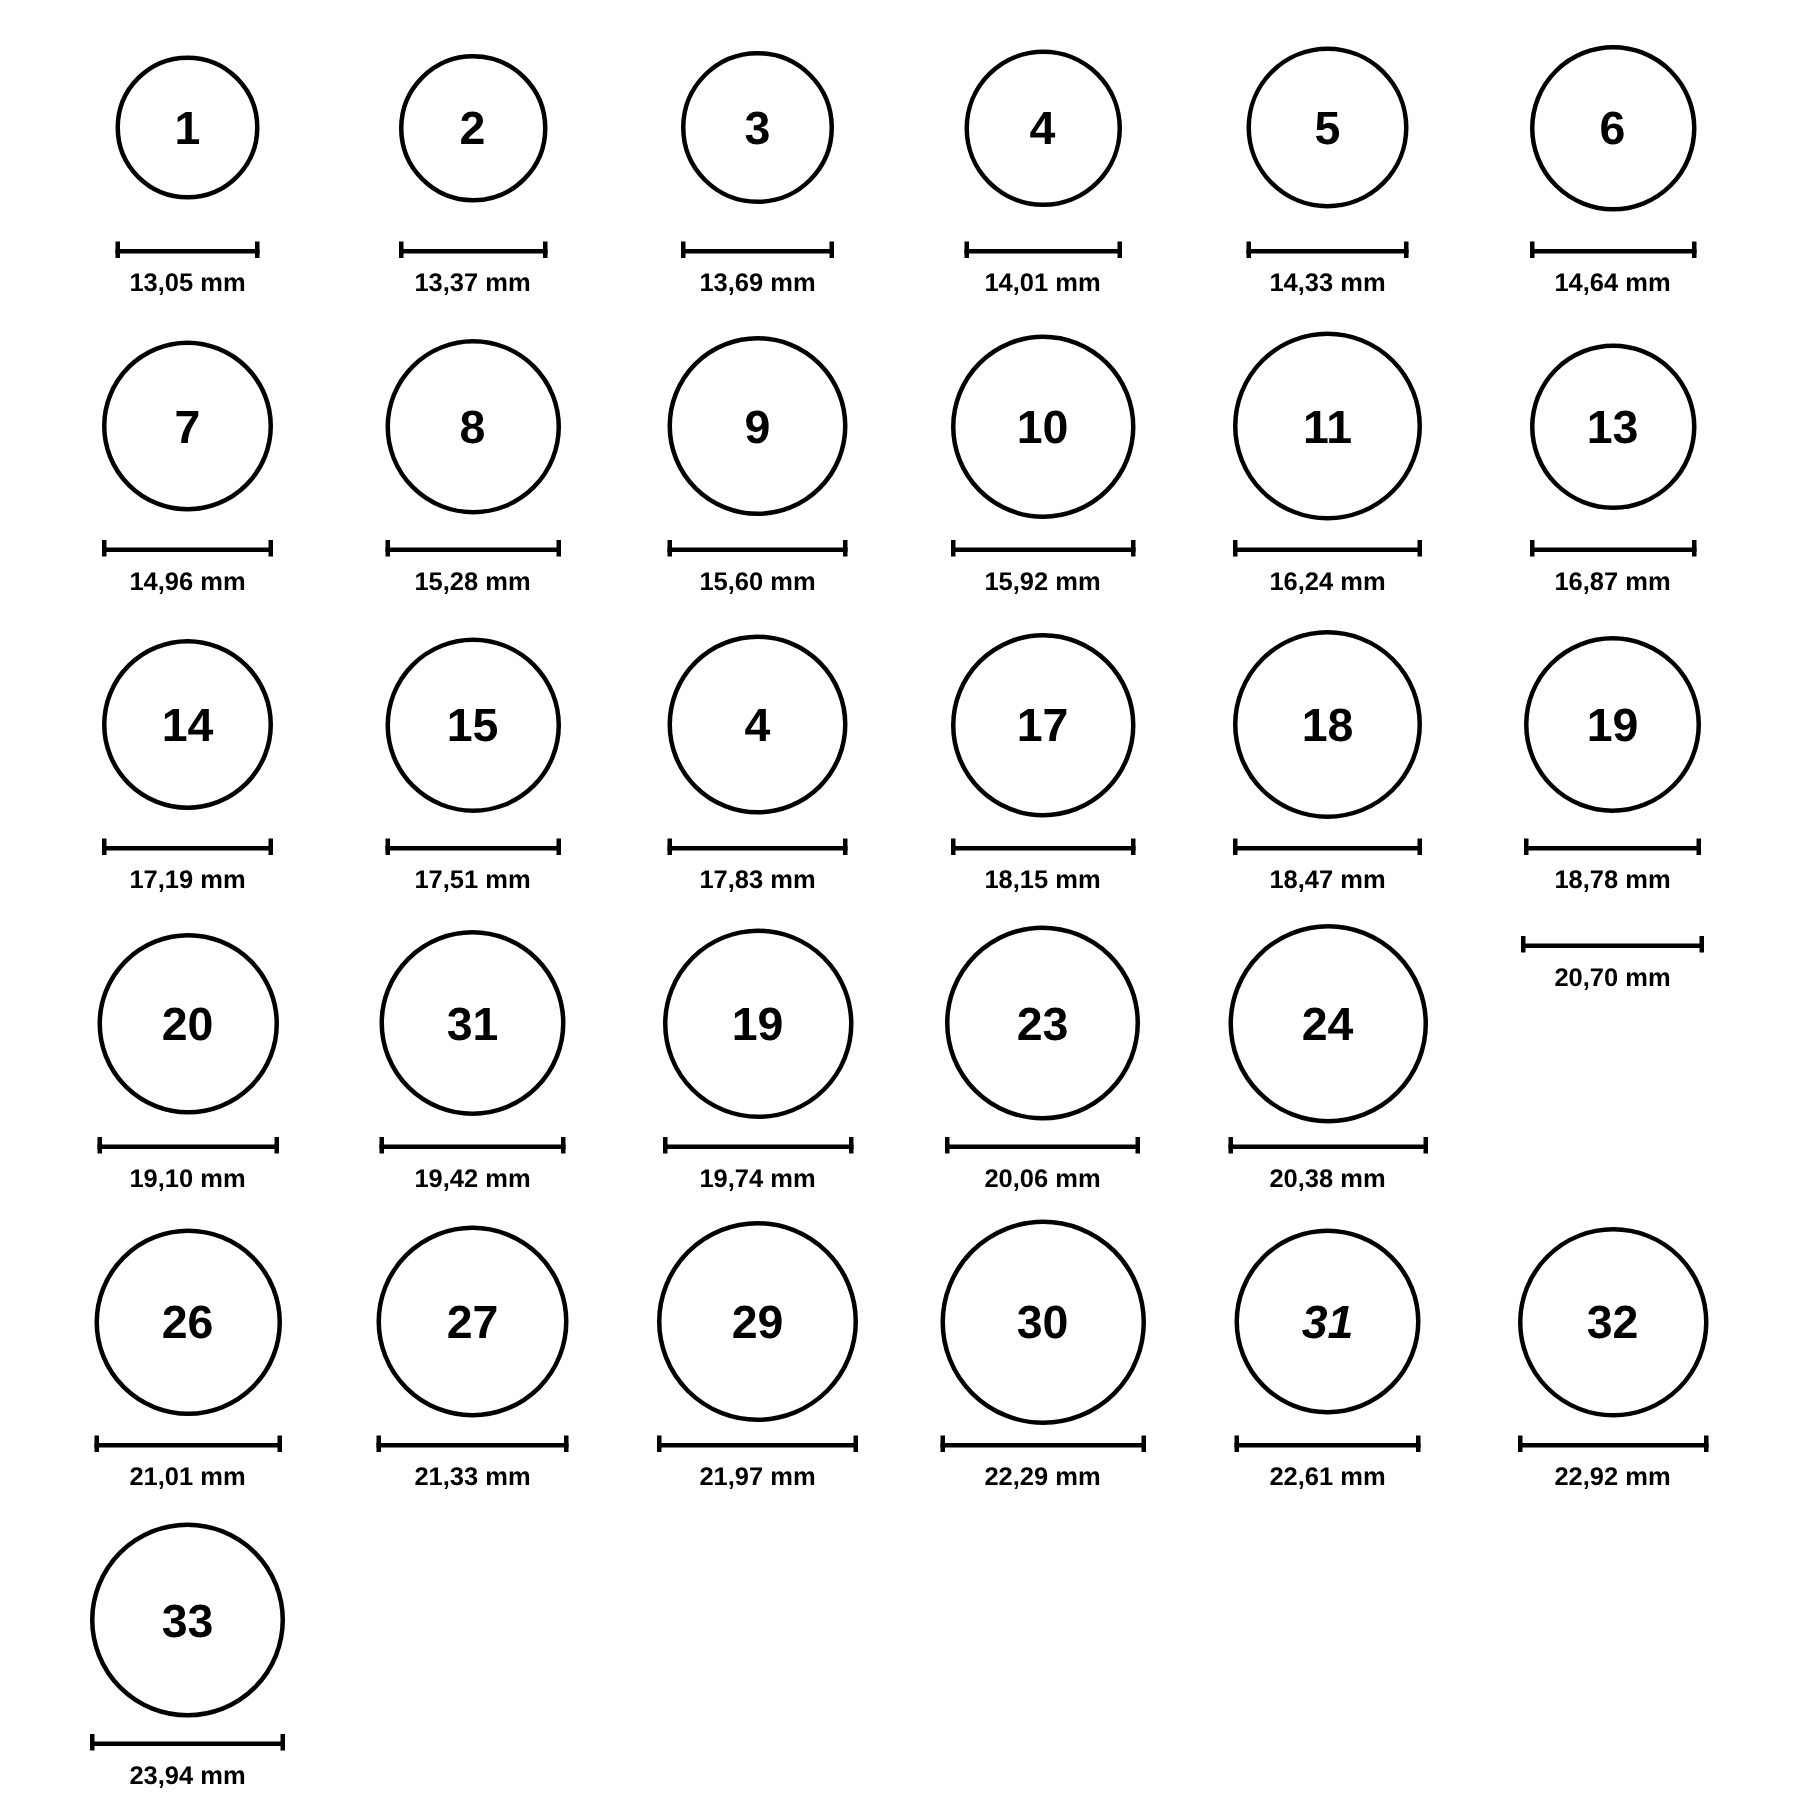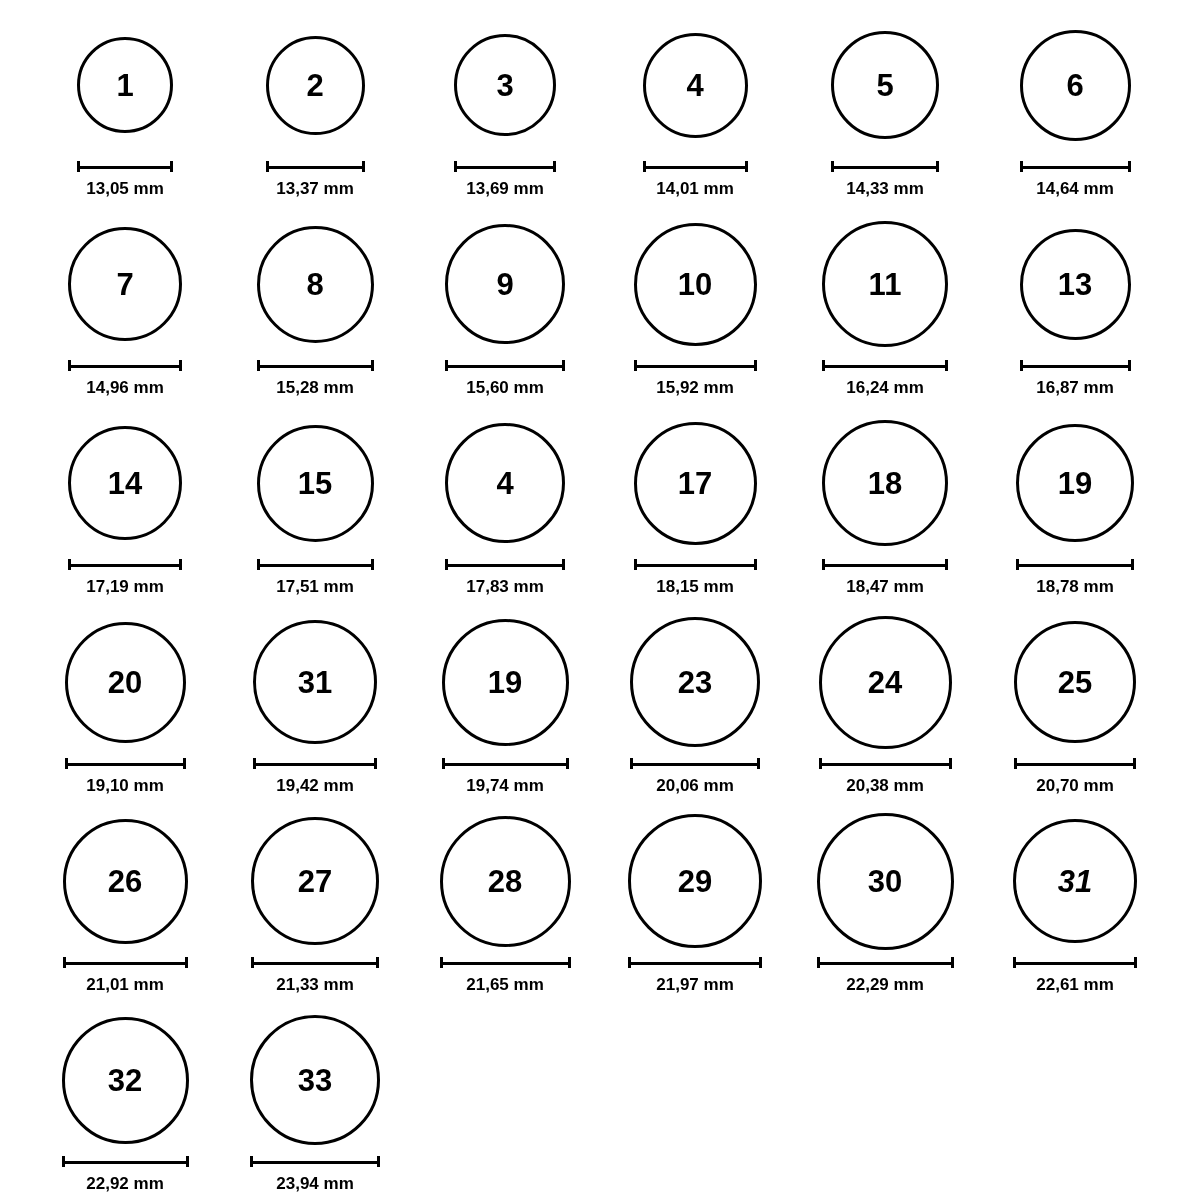--- a/index.html
+++ b/index.html
@@ -425,25 +425,20 @@
         </div>
         <div class="ring-dim">
           <div class="bar" style="width: 133px;">
             <span class="cap left"></span>
             <span class="cap right"></span>
           </div>
         </div>
         <div class="ring-label">20,38 mm</div>
       </div>
       <div class="ring-cell">
-        <div class="ring-circle-wrap">
-          <div class="ring-circle" style="width: 122px; height: 122px;">
-            <span class="ring-number">25</span>
-          </div>
-        </div>
         <div class="ring-dim">
           <div class="bar" style="width: 122px;">
             <span class="cap left"></span>
             <span class="cap right"></span>
           </div>
         </div>
         <div class="ring-label">20,70 mm</div>
       </div>
       <div class="ring-cell">
         <div class="ring-circle-wrap">
@@ -468,34 +463,20 @@
         <div class="ring-dim">
           <div class="bar" style="width: 128px;">
             <span class="cap left"></span>
             <span class="cap right"></span>
           </div>
         </div>
         <div class="ring-label">21,33 mm</div>
       </div>
       <div class="ring-cell">
         <div class="ring-circle-wrap">
-          <div class="ring-circle" style="width: 131px; height: 131px;">
-            <span class="ring-number">28</span>
-          </div>
-        </div>
-        <div class="ring-dim">
-          <div class="bar" style="width: 131px;">
-            <span class="cap left"></span>
-            <span class="cap right"></span>
-          </div>
-        </div>
-        <div class="ring-label">21,65 mm</div>
-      </div>
-      <div class="ring-cell">
-        <div class="ring-circle-wrap">
           <div class="ring-circle" style="width: 134px; height: 134px;">
             <span class="ring-number">29</span>
           </div>
         </div>
         <div class="ring-dim">
           <div class="bar" style="width: 134px;">
             <span class="cap left"></span>
             <span class="cap right"></span>
           </div>
         </div>

